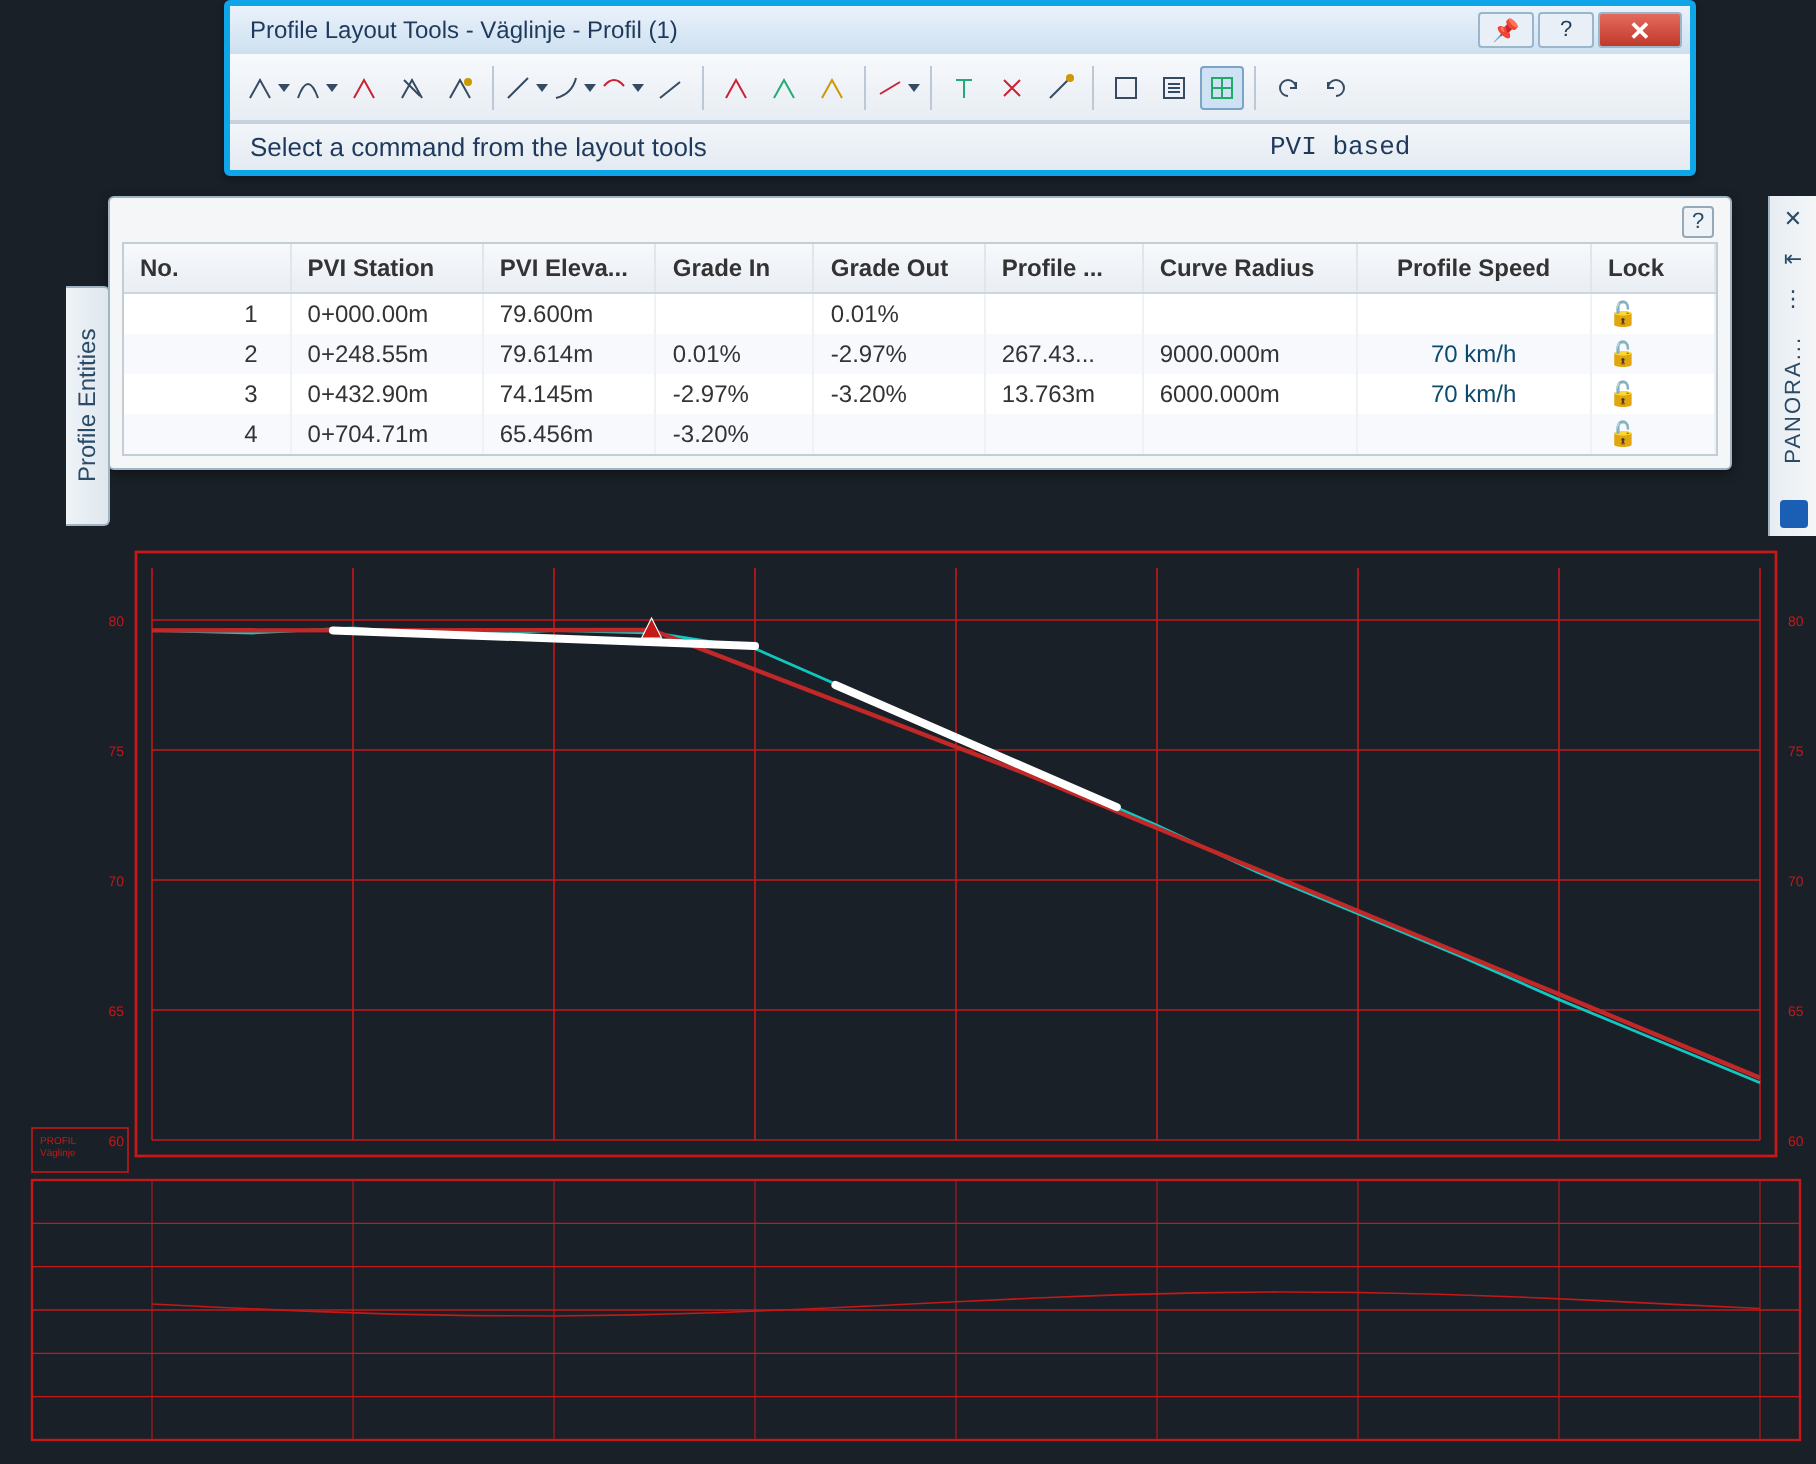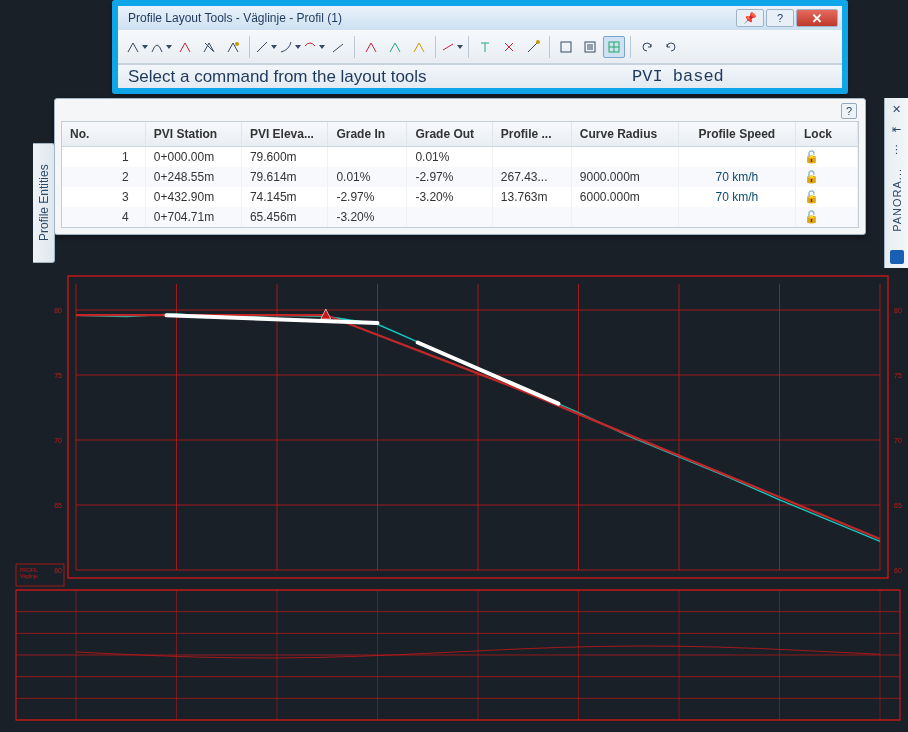--- a/index.html
+++ b/index.html
@@ -13,21 +13,21 @@
     position: relative;
     color: #333;
   }
 
   
   .window {
     position: absolute;
     left: 112px; top: 0;
     width: 736px;
     background: #f4f6f8;
-    border: 6px solid #0ea5e9;
+    border: 3px solid #0ea5e9;
     border-radius: 3px;
     box-shadow: 0 2px 4px rgba(0,0,0,.3);
   }
   .titlebar {
     height: 24px;
     background: linear-gradient(#eaf2fb,#cde0f0);
     display: flex; align-items: center;
     padding: 0 4px 0 10px;
     font-size: 12px;
     color: #1e395b;
@@ -64,21 +64,21 @@
   .tbbtn.dd::after{
     content:""; width:0;height:0;border-left:3px solid transparent;border-right:3px solid transparent;border-top:4px solid #354a63; margin-left:2px;
   }
   .sep { width:1px; height:22px; background:#bcc9d4; margin:0 3px; }
 
   .statusbar {
     height: 24px;
     background: linear-gradient(#f2f6fa,#e3eaf1);
     display:flex; align-items:center;
     padding:0 10px;
-    font-size:17px;
+    font-size:13px;
     color:#1e395b;
     border-top:1px solid #c6d3de;
   }
   .statusbar .left { flex:1; }
   .statusbar .right { width:200px;font-family:Liberation Mono, monospace; }
 
   
   .panel {
     position:absolute;
     left:54px; top:98px;

